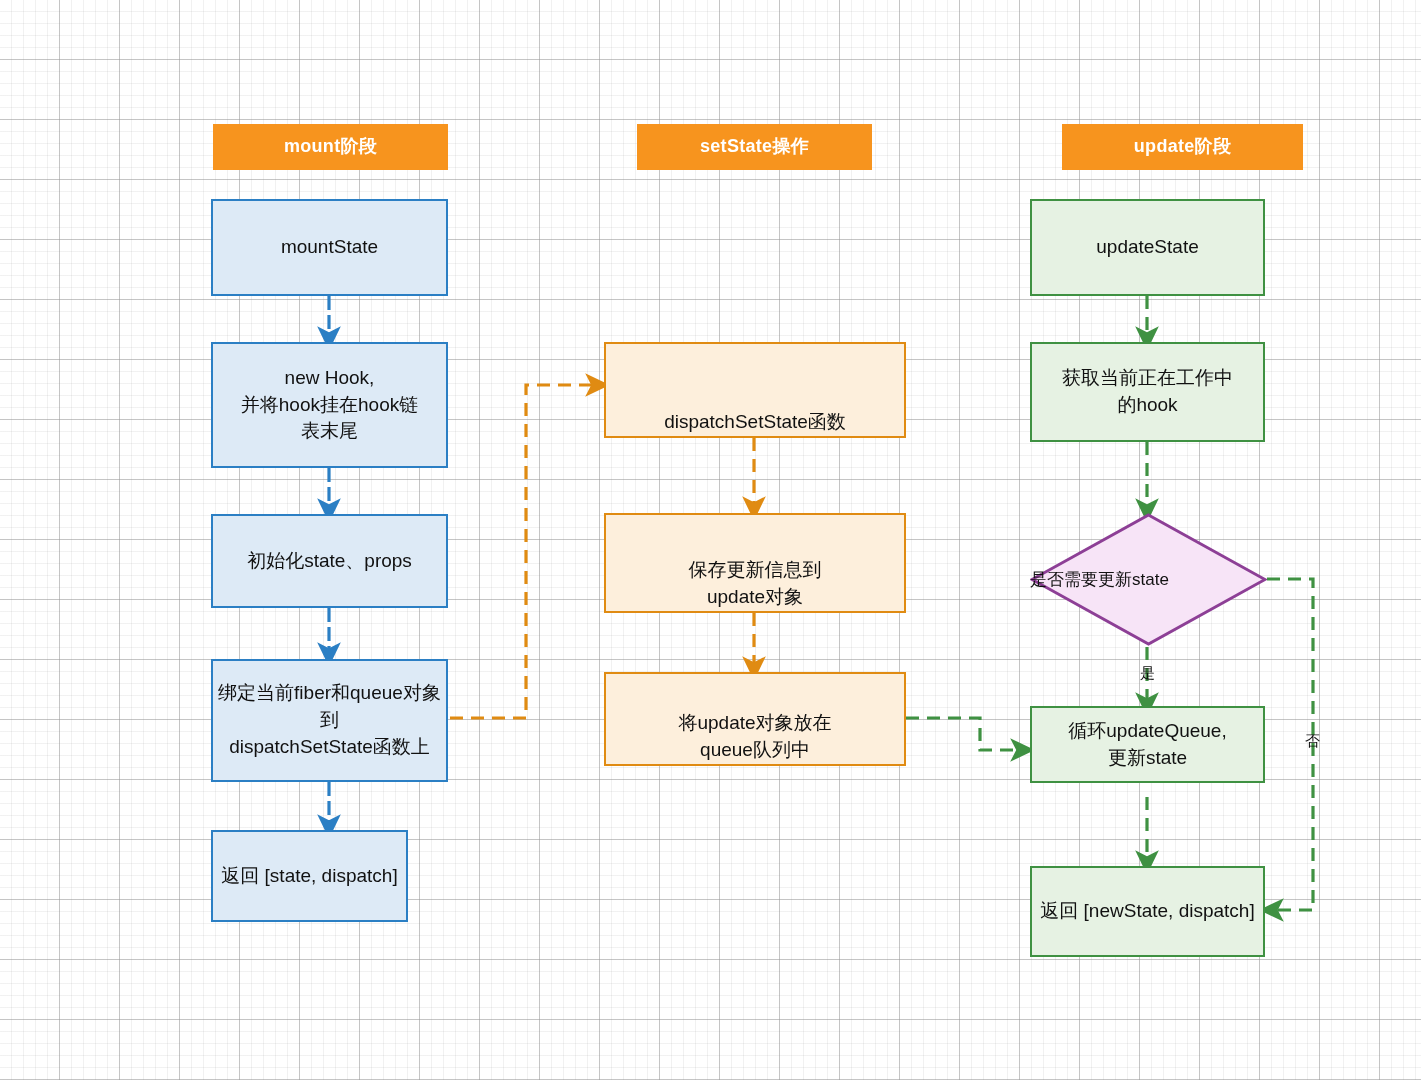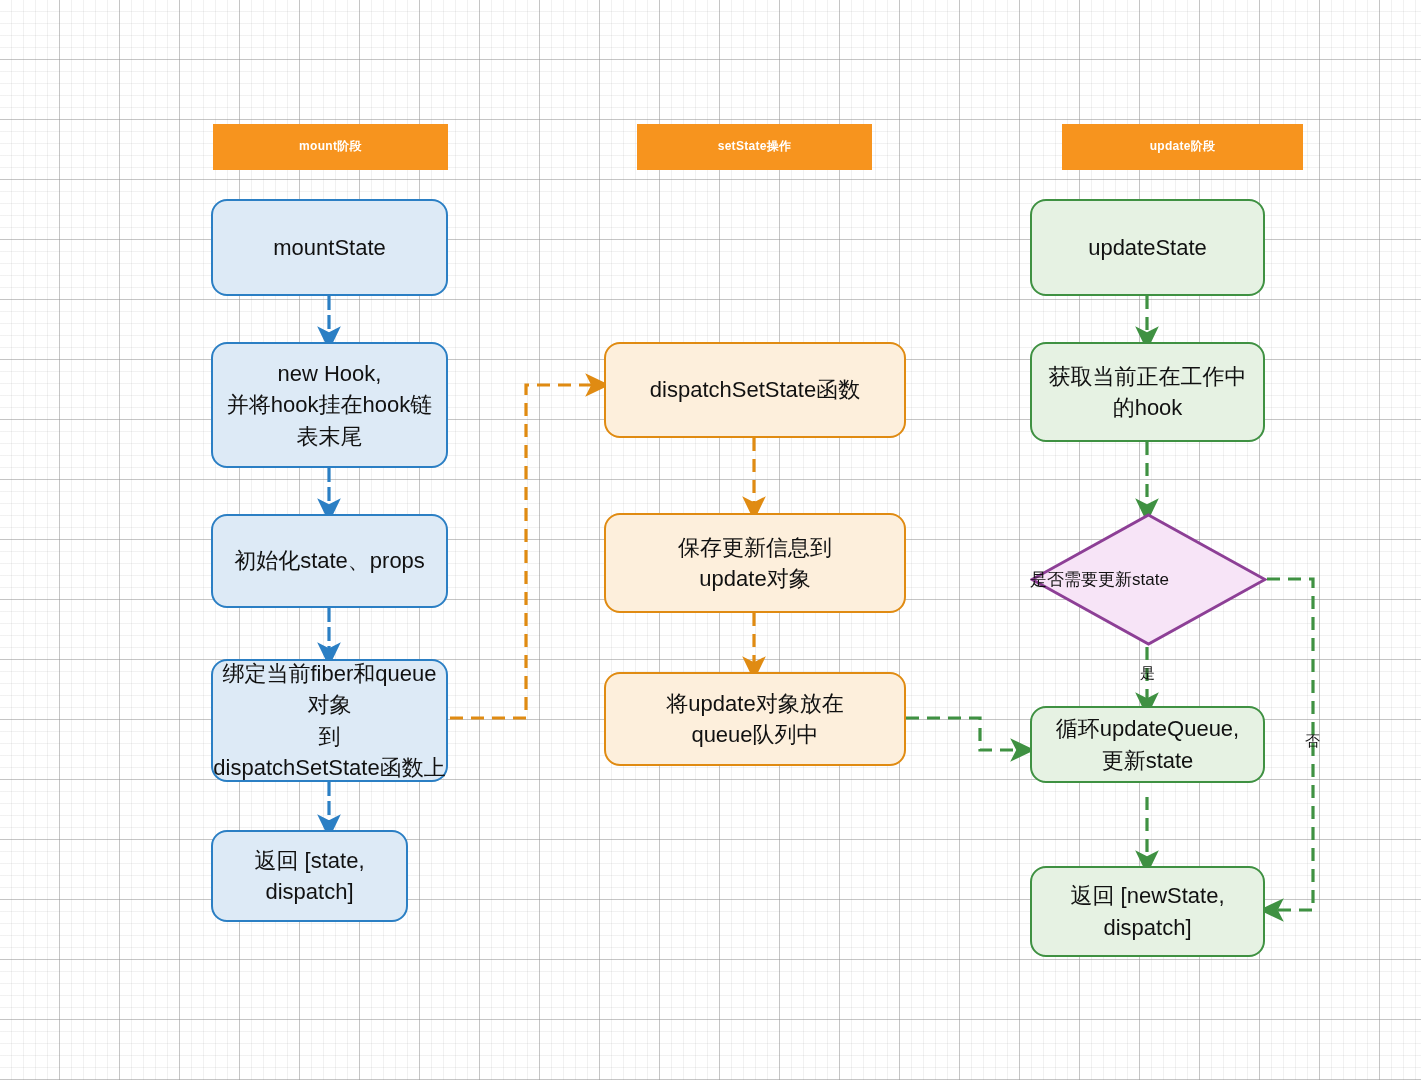--- a/index.html
+++ b/index.html
@@ -43,35 +43,36 @@
     justify-content: center;
     text-align: center;
     line-height: 1.42;
     color: #111111;
     white-space: pre-line;
   }
   .phase-header {
     background: #f7941e;
     color: #ffffff;
     font-weight: bold;
-    font-size: 12px;
+    font-size: 18px;
     letter-spacing: 0.3px;
     text-align: center;
   }
   .box {
-    border-radius: 16px;
-    font-size: 22px;
+    border-radius: 0;
+    font-size: 19px;
   }
   .box-blue {
     background: #ddeaf6;
     border: 2.5px solid #2b7fc4;
   }
   .box-orange {
     background: #fdefdc;
     border: 2.5px solid #e08b12;
+    align-items: flex-end;
   }
   .box-green {
     background: #e6f2e3;
     border: 2.5px solid #3f9142;
   }
   .diamond-wrap {
     position: absolute;
     display: flex;
     align-items: center;
   }

